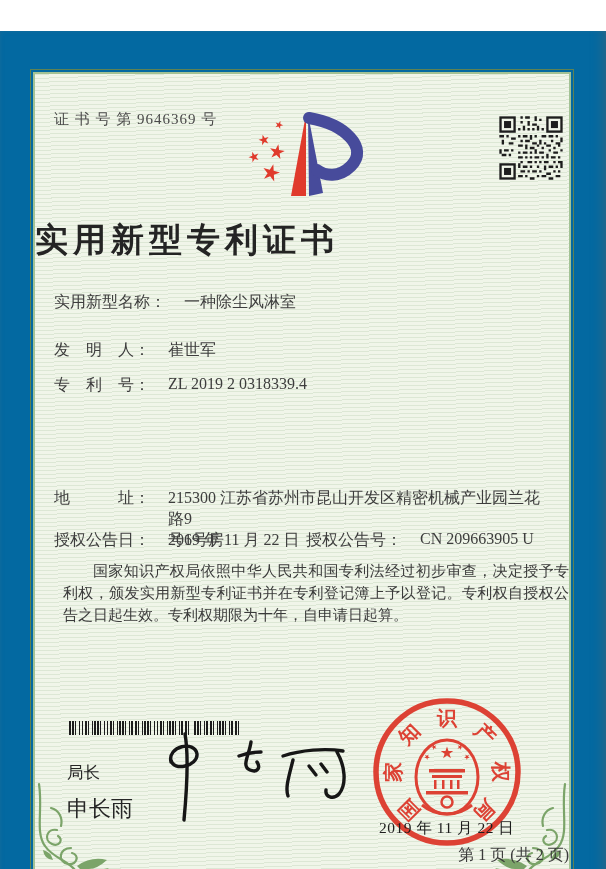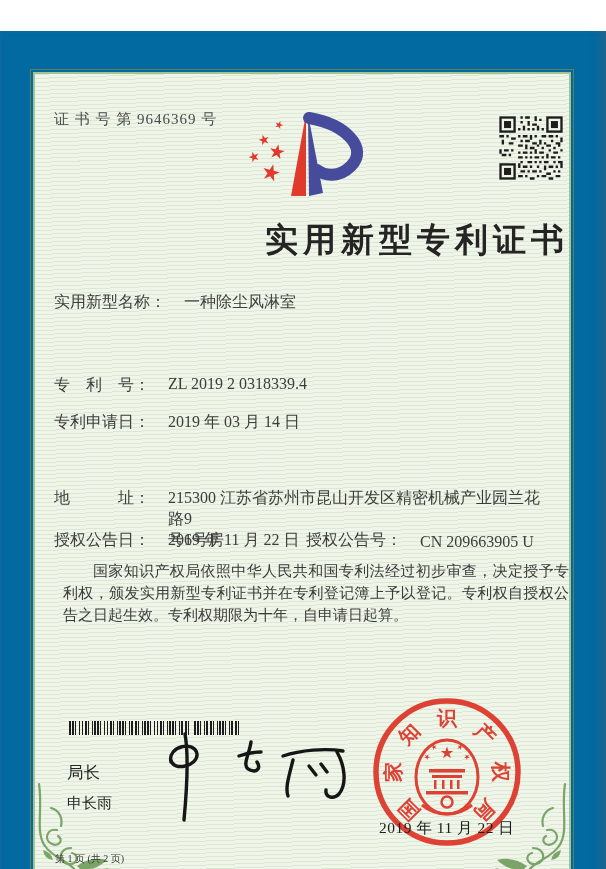--- a/index.html
+++ b/index.html
@@ -12,35 +12,35 @@
   .frame{position:absolute;left:30px;top:38px;width:544px;height:810px;border:1.5px solid #5e8253;padding:2px;box-sizing:border-box;}
   .frame-inner{
     position:relative;width:100%;height:100%;box-sizing:border-box;border:2.5px solid #a3c295;
     background-color:#f0f5e9;
     background-image:repeating-linear-gradient(178deg, rgba(140,175,130,.20) 0 1px, rgba(255,255,255,0) 1px 4px);
   }
   .abs{position:absolute;}
   .cert-number{left:19px;top:36px;font-size:15px;color:#4a4a4a;letter-spacing:1px;}
   .logo{left:192px;top:36px;width:150px;height:96px;}
   .qr{left:462px;top:40px;width:68px;height:68px;}
-  .doc-title{left:0;top:144px;width:100%;text-align:right;font-size:33px;letter-spacing:5px;font-weight:600;color:#242424;}
+  .doc-title{left:0;top:144px;width:100%;text-align:left;font-size:33px;letter-spacing:5px;font-weight:600;color:#242424;}
   .field{left:19px;font-size:16px;color:#3d3d3d;display:flex;gap:12px;}
   .field-label{flex:0 0 auto;white-space:pre;}
   .field-value{margin-left:6px;white-space:pre-line;max-width:380px;}
-  .grant-no{left:271px;align-items:flex-end;}
+  .grant-no{left:271px;}
   .paras{left:28px;top:487px;width:506px;font-size:15px;line-height:21.8px;color:#3a3a3a;}
   .paras p{margin:0;text-indent:2em;text-align:justify;}
   .barcode{left:34px;top:647px;width:172px;height:14px;
     background:repeating-linear-gradient(90deg,#1c1c1c 0 1.5px,transparent 1.5px 3px,#1c1c1c 3px 5.2px,transparent 5.2px 6.4px,#1c1c1c 6.4px 7.1px,transparent 7.1px 10px,#1c1c1c 10px 11px,transparent 11px 12.5px);}
   .director-title{left:32px;top:688px;font-size:16.5px;color:#262626;font-family:Liberation Serif, serif;}
-  .director-name{left:32px;top:720px;font-size:15px;color:#262626;font-family:"Liberation Sans","DejaVu Sans",sans-serif;}
+  .director-name{left:32px;top:720px;font-size:22px;color:#262626;font-family:"Liberation Sans","DejaVu Sans",sans-serif;}
   .signature{left:118px;top:652px;width:205px;height:100px;}
   .seal{left:336px;top:622px;width:152px;height:152px;opacity:.93;}
   .seal-date{left:344px;top:744px;font-size:15.5px;color:#1d1d1d;letter-spacing:.5px;}
-  .footer{left:0;bottom:8px;width:100%;text-align:left;font-size:10px;color:#3a3a3a;padding-left:20px;}
+  .footer{left:0;bottom:8px;width:100%;text-align:right;font-size:16px;color:#3a3a3a;}
   .ornament-bl{left:-4px;bottom:-6px;width:96px;height:100px;}
   .ornament-br{right:-4px;bottom:-6px;width:96px;height:100px;transform:scaleX(-1);}
 </style>
 </head>
 <body>
 
 <div class="page">
   <div class="frame">
     <div class="frame-inner">
 
@@ -76,27 +76,27 @@
           <path d="M10 1h1v1h-1zM12 1h2v1h-2zM16 1h1v2h-1zM18 2h1v1h-1zM10 3h1v1h-1zM13 3h1v2h-1zM15 4h2v1h-2zM11 5h1v1h-1zM17 5h1v1h-1zM9 6h1v1h-1zM11 6h1v1h-1zM13 6h1v1h-1zM15 6h1v1h-1zM17 6h1v1h-1zM19 6h1v1h-1zM1 9h2v1h-2zM4 9h1v1h-1zM6 10h2v1h-2zM2 11h1v2h-1zM5 12h2v1h-2zM9 9h1v1h-1zM11 9h2v1h-2zM14 9h1v2h-1zM16 9h1v1h-1zM19 9h2v1h-2zM22 9h2v1h-2zM25 9h1v1h-1zM27 10h1v2h-1zM10 11h1v1h-1zM12 11h2v1h-2zM15 12h2v1h-2zM18 11h1v2h-1zM20 12h1v1h-1zM23 11h1v1h-1zM25 12h2v1h-2zM9 13h2v1h-2zM12 13h1v2h-1zM14 14h2v1h-2zM17 13h1v1h-1zM19 14h1v1h-1zM21 13h2v1h-2zM24 14h1v1h-1zM26 13h1v1h-1zM1 15h1v2h-1zM3 15h2v1h-2zM6 15h1v1h-1zM9 16h1v1h-1zM11 16h2v1h-2zM14 16h1v1h-1zM16 15h1v2h-1zM18 16h2v1h-2zM22 15h1v1h-1zM24 16h2v1h-2zM27 15h1v1h-1zM2 17h2v1h-2zM5 17h1v1h-1zM9 18h2v1h-2zM12 18h1v1h-1zM14 18h1v1h-1zM16 18h2v1h-2zM19 18h1v1h-1zM21 17h1v2h-1zM23 18h2v1h-2zM26 18h1v1h-1zM10 20h1v1h-1zM13 20h2v1h-2zM16 20h1v1h-1zM18 20h1v1h-1zM20 20h2v1h-2zM24 20h1v1h-1zM26 20h2v1h-2zM9 21h1v2h-1zM11 22h2v1h-2zM14 22h1v1h-1zM17 22h1v1h-1zM20 22h1v2h-1zM22 22h2v1h-2zM25 22h1v1h-1zM27 21h1v2h-1zM10 24h2v1h-2zM13 24h1v1h-1zM15 24h2v1h-2zM18 24h1v1h-1zM21 25h2v1h-2zM24 24h1v1h-1zM26 24h1v1h-1zM9 26h2v1h-2zM12 26h1v1h-1zM14 27h2v1h-2zM17 26h1v1h-1zM19 26h2v1h-2zM22 27h2v1h-2zM25 26h2v1h-2z"></path>
         </g>
       </svg>
 
       <div class="abs doc-title">实用新型专利证书</div>
 
       <div class="abs field" style="top:218px">
         <span class="field-label">实用新型名称：</span>
         <span class="field-value">一种除尘风淋室</span>
       </div>
+      <div class="abs field" style="top:266px">
+        <span class="field-label">发　明　人：</span>
+        <span class="field-value">崔世军</span>
+      </div>
       <div class="abs field" style="top:301px">
         <span class="field-label">专　利　号：</span>
         <span class="field-value">ZL 2019 2 0318339.4</span>
-      </div>
-      <div class="abs field" style="top:338px">
-        <span class="field-label">专利申请日：</span>
-        <span class="field-value">2019 年 03 月 14 日</span>
       </div>
       <div class="abs field" style="top:414px">
         <span class="field-label">地　　　址：</span>
         <span class="field-value">215300 江苏省苏州市昆山开发区精密机械产业园兰花路9
 号6号房</span>
       </div>
       <div class="abs field" style="top:456px">
         <span class="field-label">授权公告日：</span>
         <span class="field-value">2019 年 11 月 22 日</span>
       </div>

